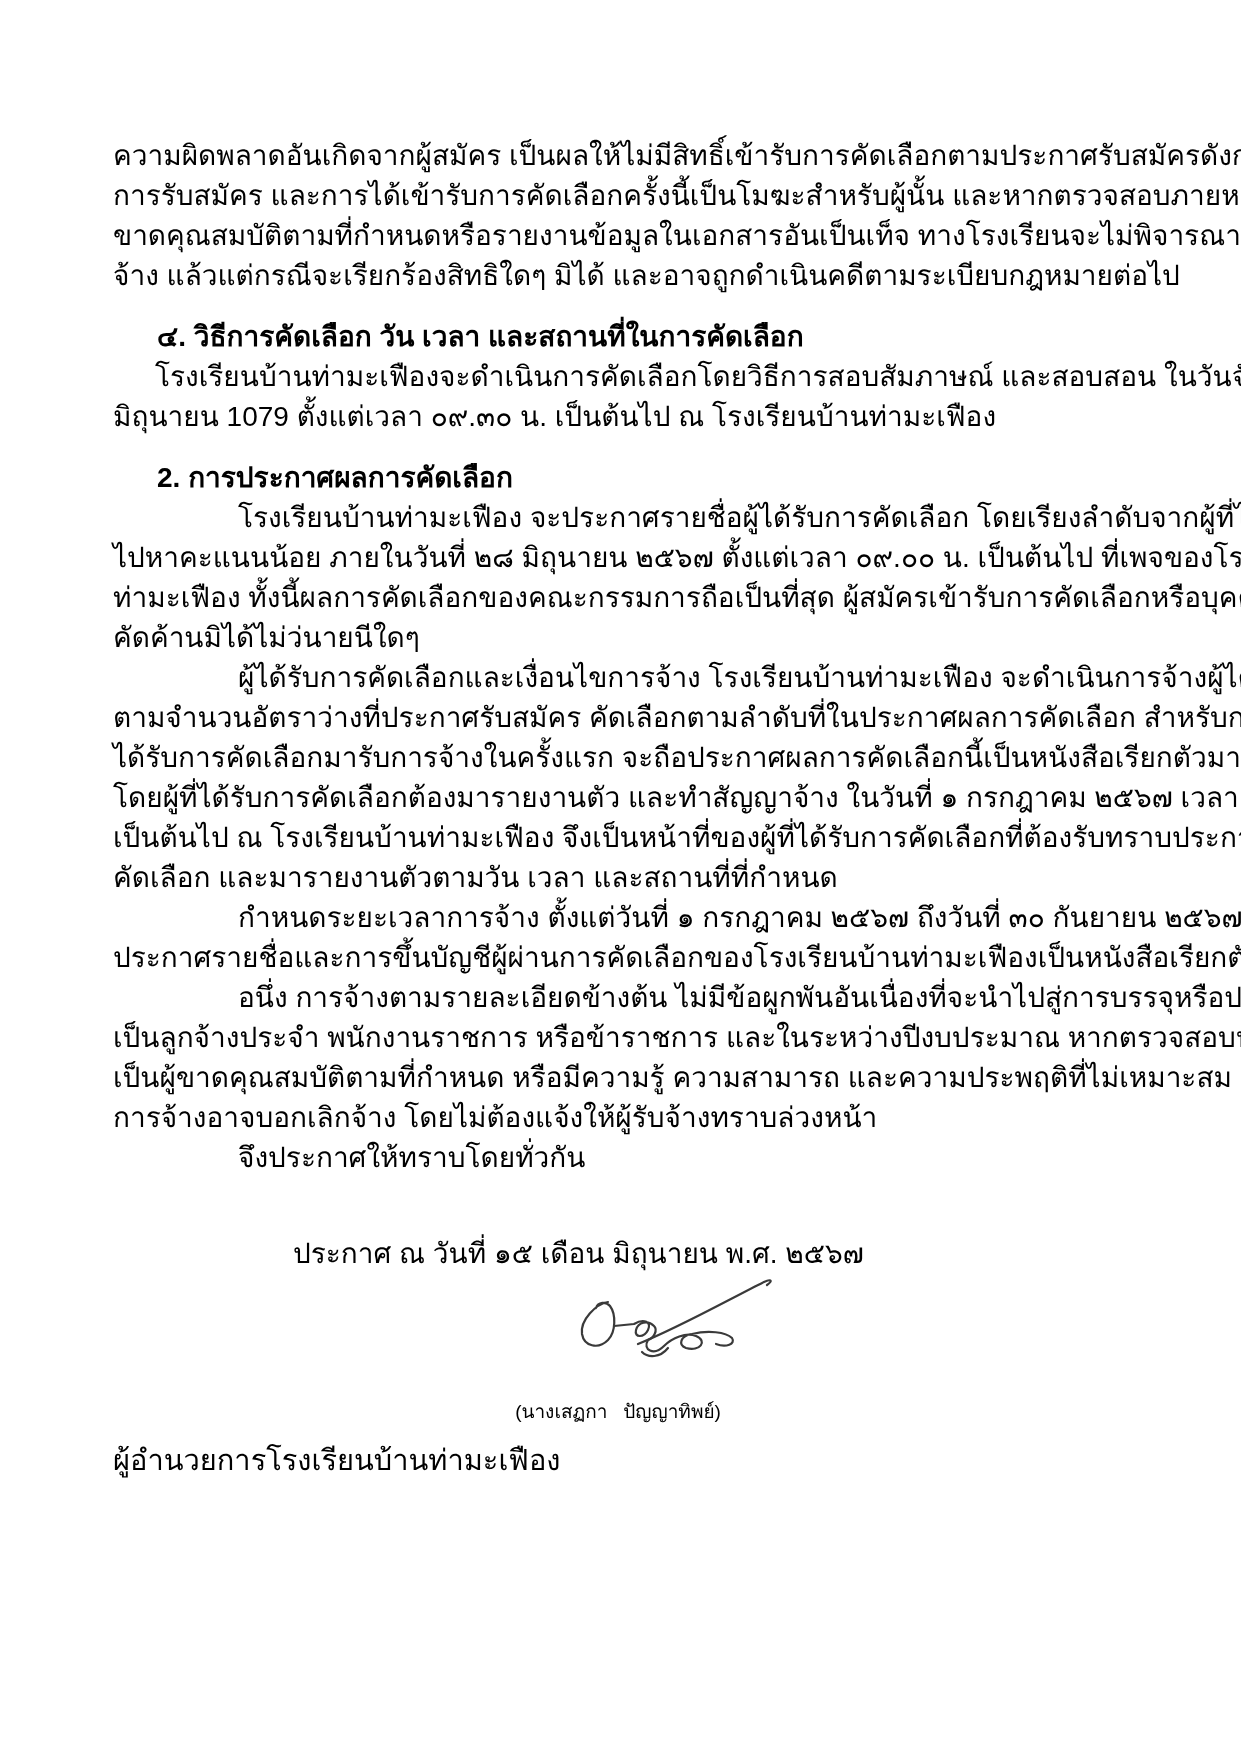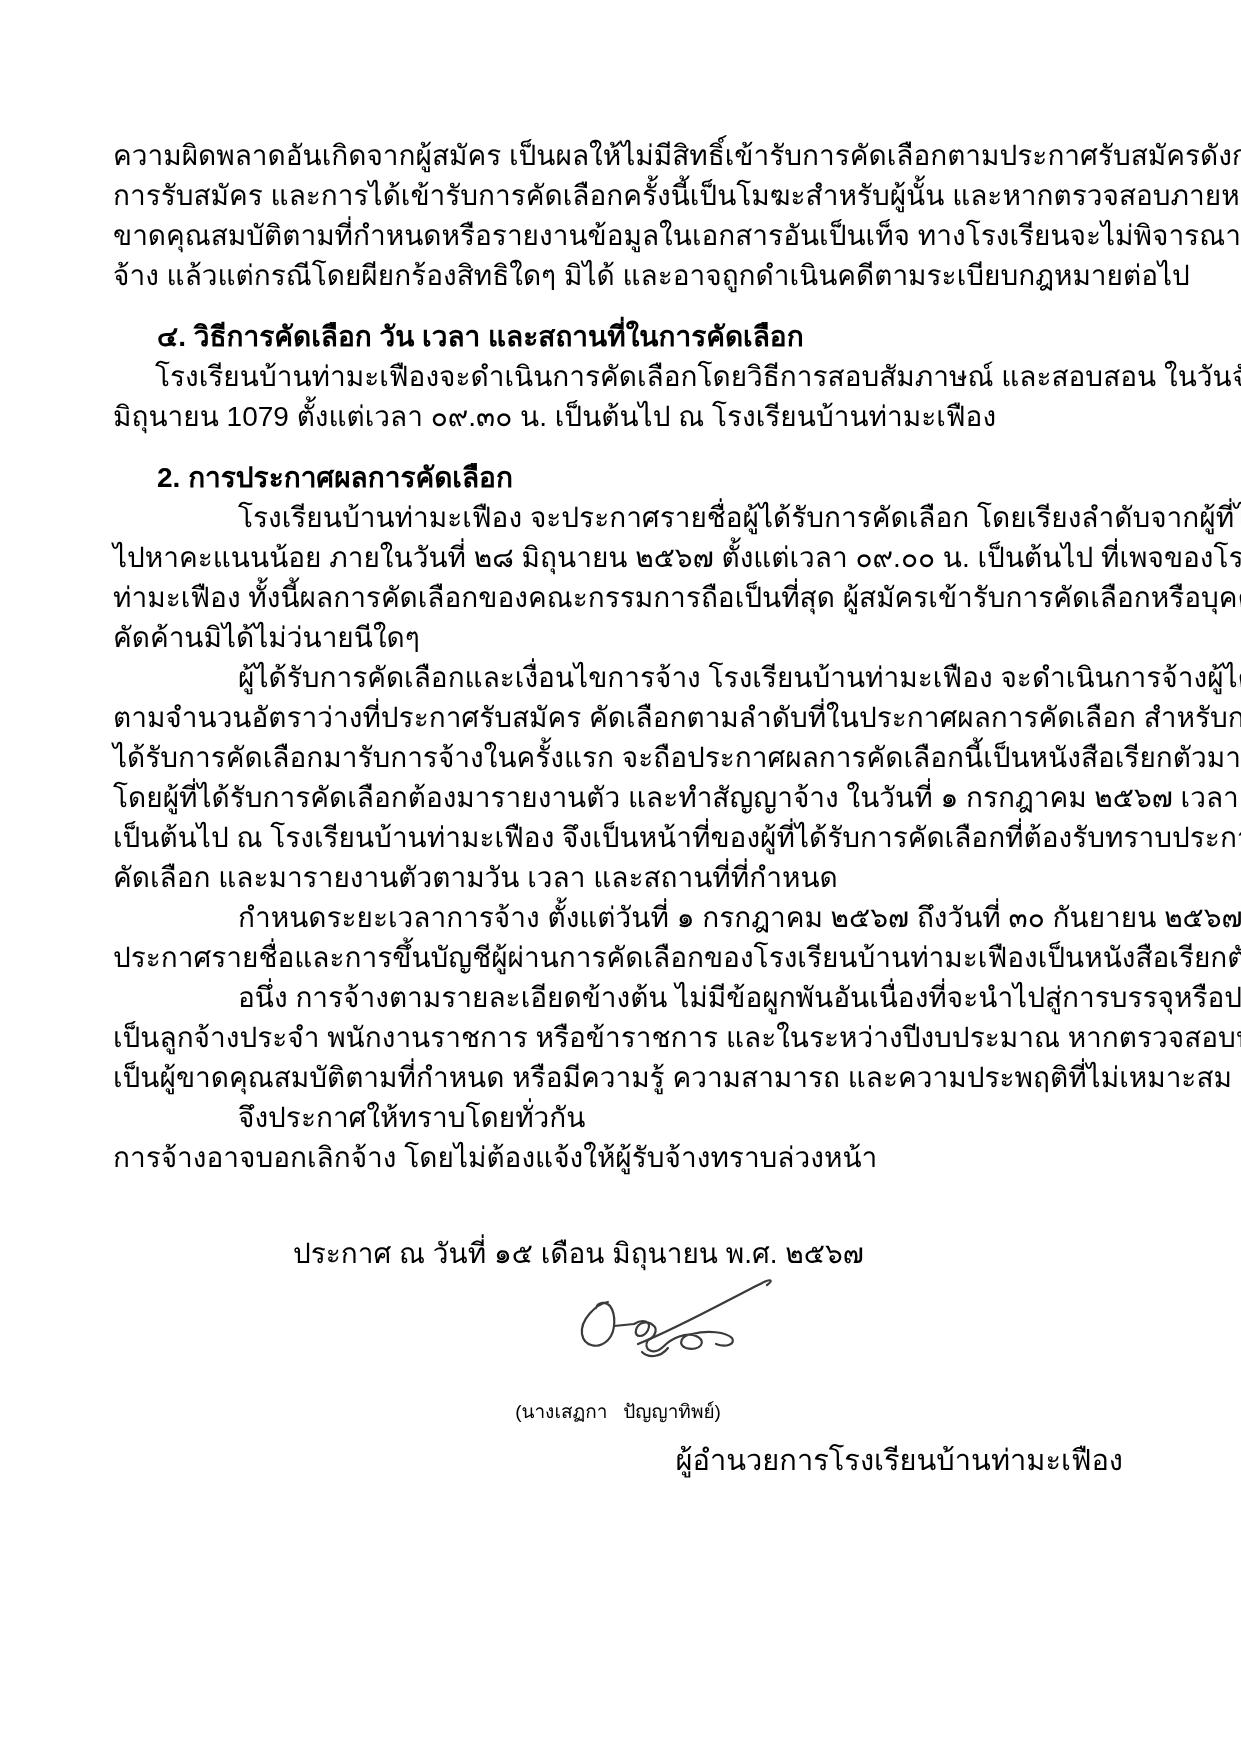--- a/index.html
+++ b/index.html
@@ -44,57 +44,57 @@
   }
   .sig-wrap svg { display: block; }
   .sig-name {
     margin-top: 28px;
     text-align: center;
     font-size: 19px;
     line-height: 48px;
     white-space: pre;
   }
   .sig-title {
-    text-align: right;
+    text-align: left;
     font-size: 29px;
     line-height: 48px;
     white-space: pre;
   }
 </style>
 </head>
 <body>
 
 <div class="doc">
 
   <div>
       <div class="line">ความผิดพลาดอันเกิดจากผู้สมัคร เป็นผลให้ไม่มีสิทธิ์เข้ารับการคัดเลือกตามประกาศรับสมัครดังกล่าว ให้ถือว่า</div>
       <div class="line">การรับสมัคร และการได้เข้ารับการคัดเลือกครั้งนี้เป็นโมฆะสำหรับผู้นั้น และหากตรวจสอบภายหลังพบว่าเป็นผู้</div>
       <div class="line">ขาดคุณสมบัติตามที่กำหนดหรือรายงานข้อมูลในเอกสารอันเป็นเท็จ ทางโรงเรียนจะไม่พิจารณาจ้างหรือเลิก</div>
-      <div class="line">จ้าง แล้วแต่กรณีโดยผียกร้องสิทธิใดๆ มิได้ และอาจถูกดำเนินคดีตามระเบียบกฎหมายต่อไป</div>
+      <div class="line">จ้าง แล้วแต่กรณีจะเรียกร้องสิทธิใดๆ มิได้ และอาจถูกดำเนินคดีตามระเบียบกฎหมายต่อไป</div>
       <div class="heading">๔. วิธีการคัดเลือก วัน เวลา และสถานที่ในการคัดเลือก</div>
       <div class="line indent-small">โรงเรียนบ้านท่ามะเฟืองจะดำเนินการคัดเลือกโดยวิธีการสอบสัมภาษณ์ และสอบสอน ในวันจันทร์ ที่ ๒๔</div>
       <div class="line">มิถุนายน 1079 ตั้งแต่เวลา ๐๙.๓๐ น. เป็นต้นไป ณ โรงเรียนบ้านท่ามะเฟือง</div>
       <div class="heading">2. การประกาศผลการคัดเลือก</div>
       <div class="line indent-tab">โรงเรียนบ้านท่ามะเฟือง จะประกาศรายชื่อผู้ได้รับการคัดเลือก โดยเรียงลำดับจากผู้ที่ได้คะแนนมาก</div>
       <div class="line">ไปหาคะแนนน้อย ภายในวันที่ ๒๘ มิถุนายน ๒๕๖๗ ตั้งแต่เวลา ๐๙.๐๐ น. เป็นต้นไป ที่เพจของโรงเรียนบ้าน</div>
       <div class="line">ท่ามะเฟือง ทั้งนี้ผลการคัดเลือกของคณะกรรมการถือเป็นที่สุด ผู้สมัครเข้ารับการคัดเลือกหรือบุคคลอื่นใด จะ</div>
       <div class="line">คัดค้านมิได้ไม่ว่นายนีใดๆ</div>
       <div class="line indent-tab">ผู้ได้รับการคัดเลือกและเงื่อนไขการจ้าง โรงเรียนบ้านท่ามะเฟือง จะดำเนินการจ้างผู้ได้รับการคัดเลือก</div>
       <div class="line">ตามจำนวนอัตราว่างที่ประกาศรับสมัคร คัดเลือกตามลำดับที่ในประกาศผลการคัดเลือก สำหรับการเรียกตัวผู้</div>
       <div class="line">ได้รับการคัดเลือกมารับการจ้างในครั้งแรก จะถือประกาศผลการคัดเลือกนี้เป็นหนังสือเรียกตัวมาทำสัญญาจ้าง</div>
       <div class="line">โดยผู้ที่ได้รับการคัดเลือกต้องมารายงานตัว และทำสัญญาจ้าง ในวันที่ ๑ กรกฎาคม ๒๕๖๗ เวลา ๐๘.๐๐ น.</div>
       <div class="line">เป็นต้นไป ณ โรงเรียนบ้านท่ามะเฟือง จึงเป็นหน้าที่ของผู้ที่ได้รับการคัดเลือกที่ต้องรับทราบประกาศผลการ</div>
       <div class="line">คัดเลือก และมารายงานตัวตามวัน เวลา และสถานที่ที่กำหนด</div>
       <div class="line indent-tab">กำหนดระยะเวลาการจ้าง ตั้งแต่วันที่ ๑ กรกฎาคม ๒๕๖๗ ถึงวันที่ ๓๐ กันยายน ๒๕๖๗ โดยใช้</div>
       <div class="line">ประกาศรายชื่อและการขึ้นบัญชีผู้ผ่านการคัดเลือกของโรงเรียนบ้านท่ามะเฟืองเป็นหนังสือเรียกตัวเพื่อจ้าง</div>
       <div class="line indent-tab">อนึ่ง การจ้างตามรายละเอียดข้างต้น ไม่มีข้อผูกพันอันเนื่องที่จะนำไปสู่การบรรจุหรือปรับเปลี่ยน ไป</div>
       <div class="line">เป็นลูกจ้างประจำ พนักงานราชการ หรือข้าราชการ และในระหว่างปีงบประมาณ หากตรวจสอบปรากฏว่า</div>
       <div class="line">เป็นผู้ขาดคุณสมบัติตามที่กำหนด หรือมีความรู้ ความสามารถ และความประพฤติที่ไม่เหมาะสม ผู้มีอำนาจใน</div>
+      <div class="line">การจ้างอาจบอกเลิกจ้าง โดยไม่ต้องแจ้งให้ผู้รับจ้างทราบล่วงหน้า</div>
       <div class="line indent-tab">จึงประกาศให้ทราบโดยทั่วกัน</div>
-      <div class="line">การจ้างอาจบอกเลิกจ้าง โดยไม่ต้องแจ้งให้ผู้รับจ้างทราบล่วงหน้า</div>
     </div>
 
   <div class="issuance">ประกาศ ณ วันที่ ๑๕ เดือน มิถุนายน พ.ศ. ๒๕๖๗</div>
 
   <div class="sig-wrap">
     <svg width="210" height="92" viewBox="0 0 210 92">
       <g fill="none" stroke="#3a3a3a" stroke-width="2.2" stroke-linecap="round" stroke-linejoin="round">
 
         <path d="M40,34 C28,36 12,52 14,66 C16,78 30,82 40,72 C48,64 48,46 42,38 C38,33 30,34 28,40"></path>
 

